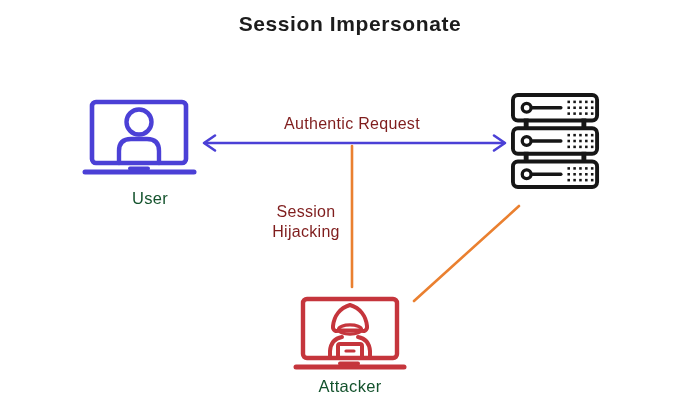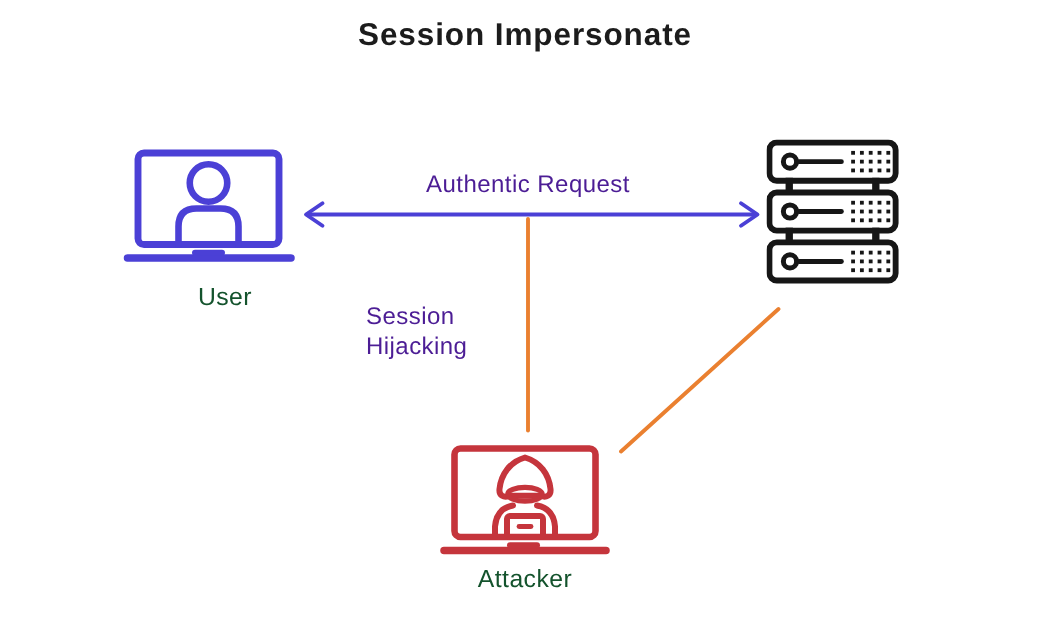--- a/index.html
+++ b/index.html
@@ -4,21 +4,21 @@
 <style>
   html,body{margin:0;padding:0;background:#ffffff;}
   .canvas{
     position:relative;width:700px;height:420px;background:#ffffff;overflow:hidden;
     font-family:"Liberation Sans","DejaVu Sans",sans-serif;color:#2d2d2d;
   }
   .title{
     position:absolute;top:12px;left:0;width:700px;text-align:center;
     font-size:21px;font-weight:700;letter-spacing:.6px;color:#1c1c1c;
   }
-  .edge-label{position:absolute;font-size:16px;letter-spacing:.3px;color:#4c1d95;line-height:1.25;}
+  .edge-label{position:absolute;font-size:16px;letter-spacing:.3px;color:#7f1d1d;line-height:1.25;}
   .node-label{position:absolute;font-size:16.5px;letter-spacing:.3px;color:#14532d;text-align:center;}
   .icon{position:absolute;}
   svg{display:block;}
   .connectors{position:absolute;left:0;top:0;}
 </style>
 </head>
 <body>
 
 <div class="canvas">
 
@@ -31,21 +31,21 @@
       <polyline points="215,135.5 204,143 215,150.5"></polyline>
       <polyline points="494,135.5 505,143 494,150.5"></polyline>
     </g>
 
     <line x1="352" y1="146" x2="352" y2="287" stroke="#ea8030" stroke-width="2.6" stroke-linecap="round"></line>
 
     <line x1="414" y1="301" x2="519" y2="206" stroke="#ea8030" stroke-width="2.6" stroke-linecap="round"></line>
   </svg>
 
   <div class="edge-label" style="left:252px;top:114px;width:200px;text-align:center;">Authentic Request</div>
-  <div class="edge-label" style="left:244px;top:202px;width:88px;text-align:left;">Session Hijacking</div>
+  <div class="edge-label" style="left:262px;top:202px;width:88px;text-align:center;">Session Hijacking</div>
 
   <svg class="icon" style="left:82px;top:99px;" width="115" height="79" viewBox="0 0 115 79" fill="none" stroke="#4b40d6" stroke-linecap="round" stroke-linejoin="round">
     <rect x="10" y="3" width="94" height="61" rx="4" stroke-width="4.6"></rect>
     <circle cx="57" cy="23" r="12.5" stroke-width="4.4"></circle>
     <path d="M37 64 L37 52 Q37 40 49 40 L65 40 Q77 40 77 52 L77 64" stroke-width="4.4"></path>
     <line x1="3" y1="73" x2="112" y2="73" stroke-width="5"></line>
     <rect x="46" y="67.5" width="22" height="4" rx="2" fill="#4b40d6" stroke="none"></rect>
   </svg>
   <div class="node-label" style="left:90px;top:189px;width:120px;">User</div>
 

